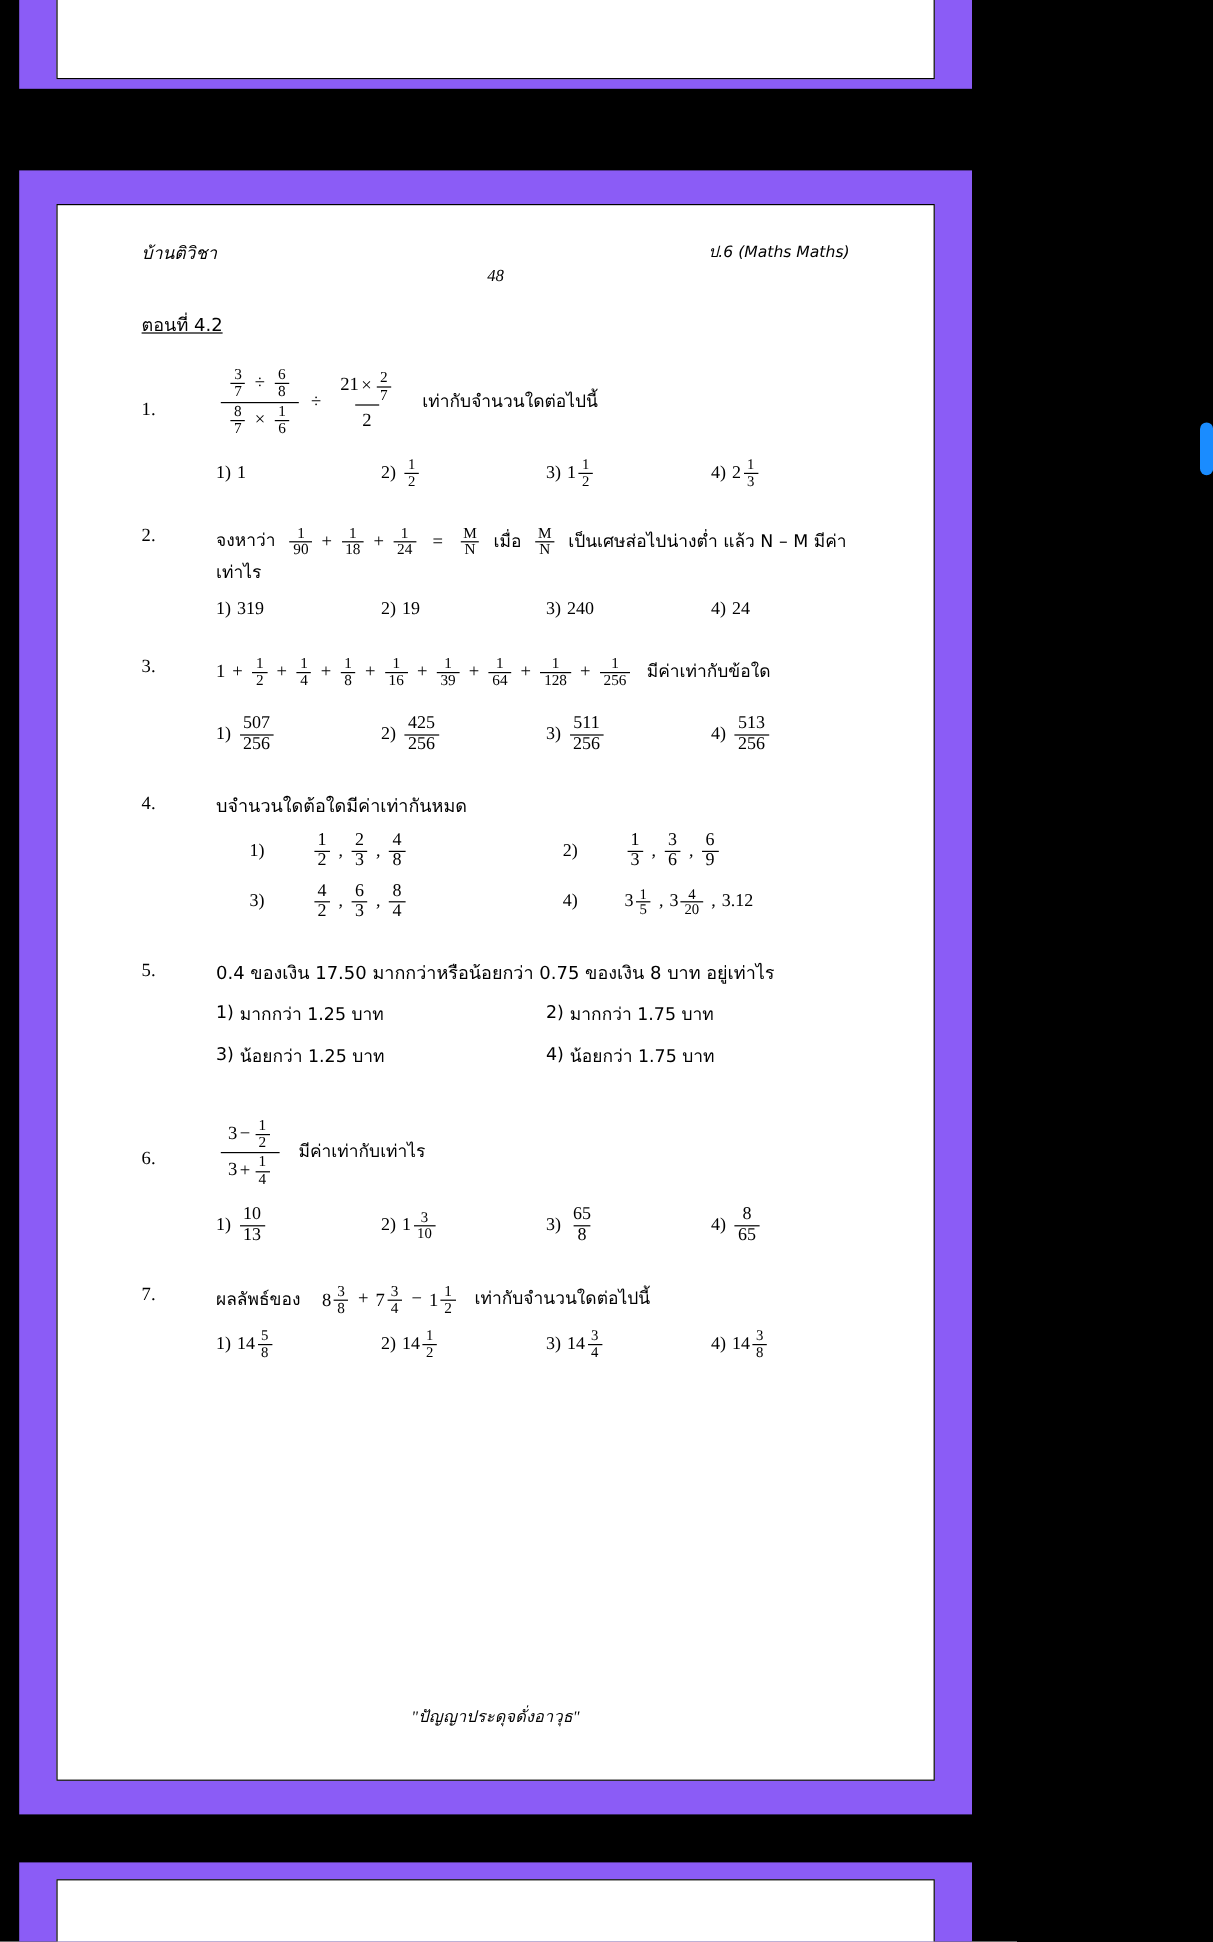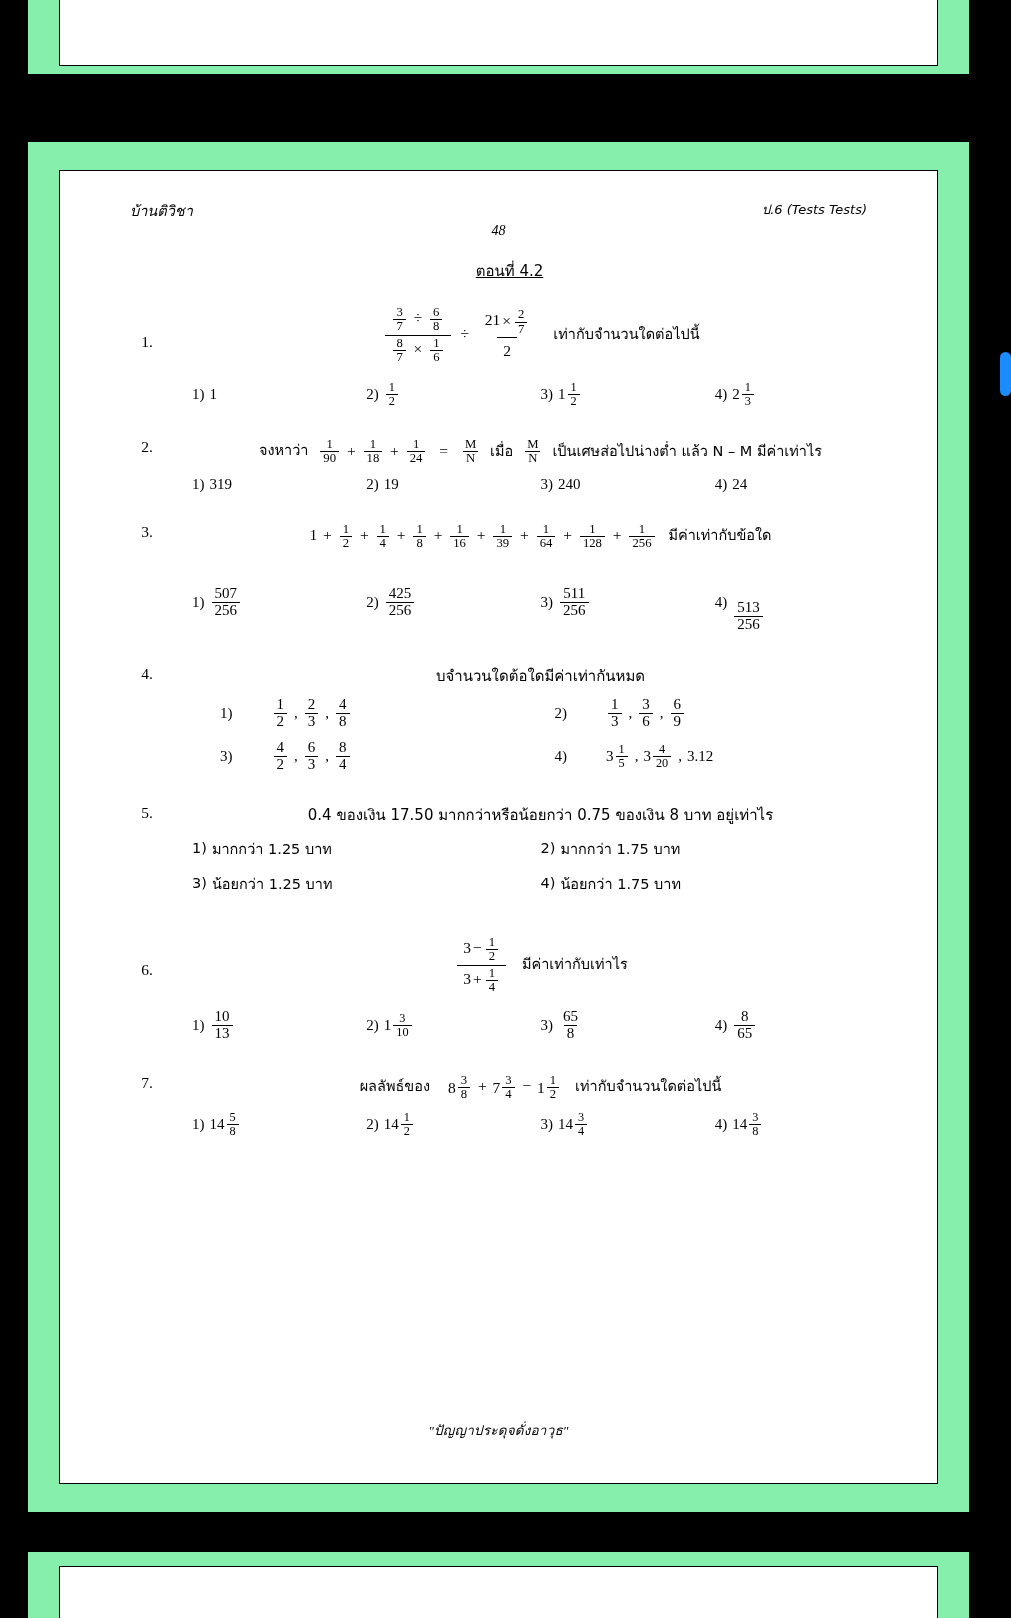--- a/index.html
+++ b/index.html
@@ -2,21 +2,21 @@
 <html><head>
 <meta charset="utf-8">
 <style>
   html,body{margin:0;padding:0;}
   body{
     width:1011px;height:1618px;background:#000;
     font-family:"Liberation Serif","DejaVu Serif",serif;
     overflow:hidden;position:relative;
   }
   .page{
-    position:absolute;left:28px;width:941px;background:#86efac;
+    position:absolute;left:16px;width:794px;background:#8b5cf6;
     box-sizing:border-box;
   }
   .page-inner{
     position:absolute;border:1.5px solid #000;background:#fff;
     box-sizing:border-box;
   }
   .footer-quote{
     text-align:center;font-style:italic;font-size:13.5px;color:#000;
     letter-spacing:.2px;
   }
@@ -30,21 +30,21 @@
   #page-main .page-inner{left:31px;right:31px;top:28px;bottom:28px;padding:0;}
 
   .hdr{
     position:absolute;top:28px;left:70px;right:70px;height:18px;
     font-size:14px;font-style:italic;color:#000;
   }
   .hdr .l{position:absolute;left:0;top:0;}
   .hdr .c{position:absolute;left:50%;transform:translateX(-50%);top:0;margin-top:24px;}
   .hdr .r{position:absolute;right:0;top:0;font-size:13px;}
 
-  .body-area{position:absolute;top:88px;left:70px;right:48px;bottom:60px;text-align:center;}
+  .body-area{position:absolute;top:88px;left:70px;right:48px;bottom:60px;}
 
   .section-title{
     font-size:16.5px;text-decoration:underline;margin:0 0 22px 0;
     color:#000;font-style:normal;
   }
 
   .q{position:relative;margin-bottom:10px;}
   .qnum{position:absolute;left:0;top:0;width:34px;font-size:15.5px;}
   .qbody{margin-left:62px;font-size:15.5px;line-height:1.5;}
 
@@ -96,21 +96,21 @@
     
   </div>
 </div>
 
 <div class="page" id="page-main">
   <div class="page-inner">
 
     <div class="hdr">
       <span class="l thai">บ้านติวิชา</span>
       <span class="c">48</span>
-      <span class="r thai">ป.6 (Tests Tests)</span>
+      <span class="r thai">ป.6 (Maths Maths)</span>
     </div>
 
     <div class="body-area">
 
       <div class="section-title thai-lg">ตอนที่ 4.2</div>
 
       <div class="q" style="margin-bottom:4px;">
         <div class="qnum" style="top:28px;">1.</div>
         <div class="qbody">
           <span class="cfrac">
@@ -298,21 +298,21 @@
         </div>
         <div class="opt">
           <span class="lab">3)</span>
           <span class="frac" style="font-size:1em;">
             <span class="num">511</span>
             <span class="den">256</span>
           </span>
         </div>
         <div class="opt">
           <span class="lab">4)</span>
-          <span class="frac" style="font-size:1em;margin-top:28px;">
+          <span class="frac" style="font-size:1em;">
             <span class="num">513</span>
             <span class="den">256</span>
           </span>
         </div>
       </div>
 
       <div class="q">
         <div class="qnum">4.</div>
         <div class="qbody thai-lg">บจำนวนใดต้อใดมีค่าเท่ากันหมด</div>
       </div>

